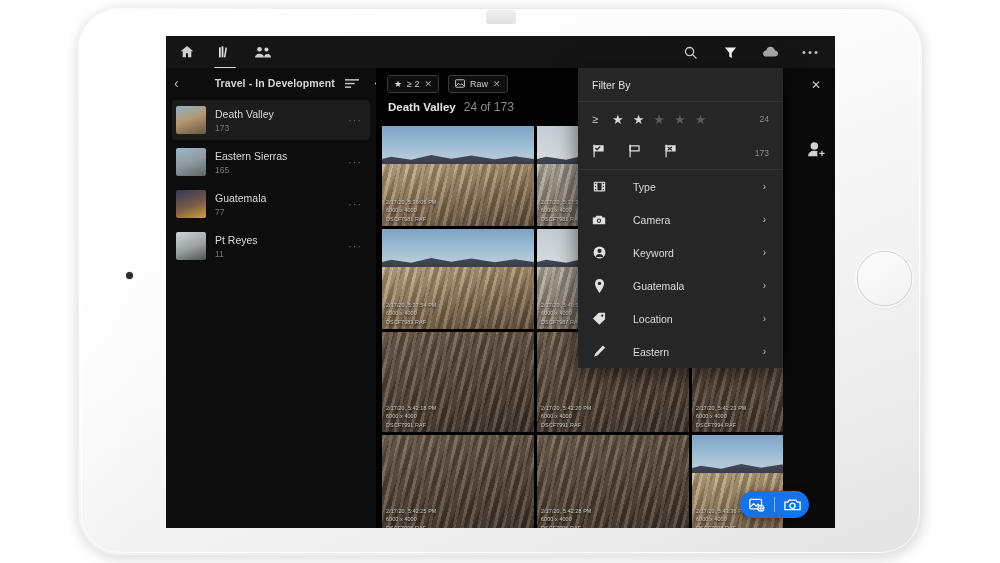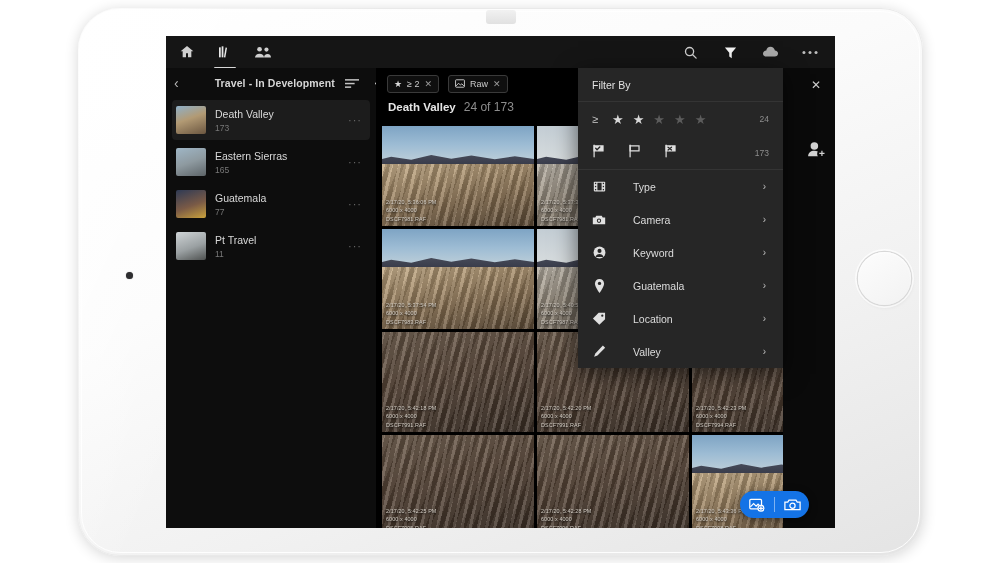--- a/index.html
+++ b/index.html
@@ -294,21 +294,21 @@
             <div class="album-thumb" style="background:linear-gradient(160deg,#2e3a55 0%,#7a5a46 55%,#caa23c 100%)"></div>
             <div class="album-meta">
               <div class="album-name">Guatemala</div>
               <div class="album-count">77</div>
             </div>
             <div class="album-dots">···</div>
           </div>
           <div class="album">
             <div class="album-thumb" style="background:linear-gradient(160deg,#cfd4d6 0%,#9aa0a2 55%,#4e5150 100%)"></div>
             <div class="album-meta">
-              <div class="album-name">Pt Travel</div>
+              <div class="album-name">Pt Reyes</div>
               <div class="album-count">11</div>
             </div>
             <div class="album-dots">···</div>
           </div>
         </div>
     </div>
 
     <div class="content">
 
       <div class="chipbar">
@@ -576,21 +576,21 @@
             </span>
             <span class="lbl">Location</span>
             <span class="chev">›</span>
           </div>
           <div class="fp-row">
             <span class="fp-ico">
               <svg width="13" height="13" viewBox="0 0 15 15" fill="#e0e0e0">
                 <path d="M11.4 0.6 14 3.2 5.1 12.1 1.3 13.5l1.4-3.8z"></path>
               </svg>
             </span>
-            <span class="lbl">Valley</span>
+            <span class="lbl">Eastern</span>
             <span class="chev">›</span>
           </div>
         </div>
     </div>
 
     <div class="fab">
       <div class="fab-btn">
         <svg width="16" height="14" viewBox="0 0 18 15" fill="none" stroke="#ffffff" stroke-width="1.4">
           <rect x="0.9" y="1.2" width="13.2" height="10.6" rx="1.2"></rect>
           <path d="M1.6 9.6 5.2 6l2.8 2.8 2.2-2.2 2.6 2.8"></path>

